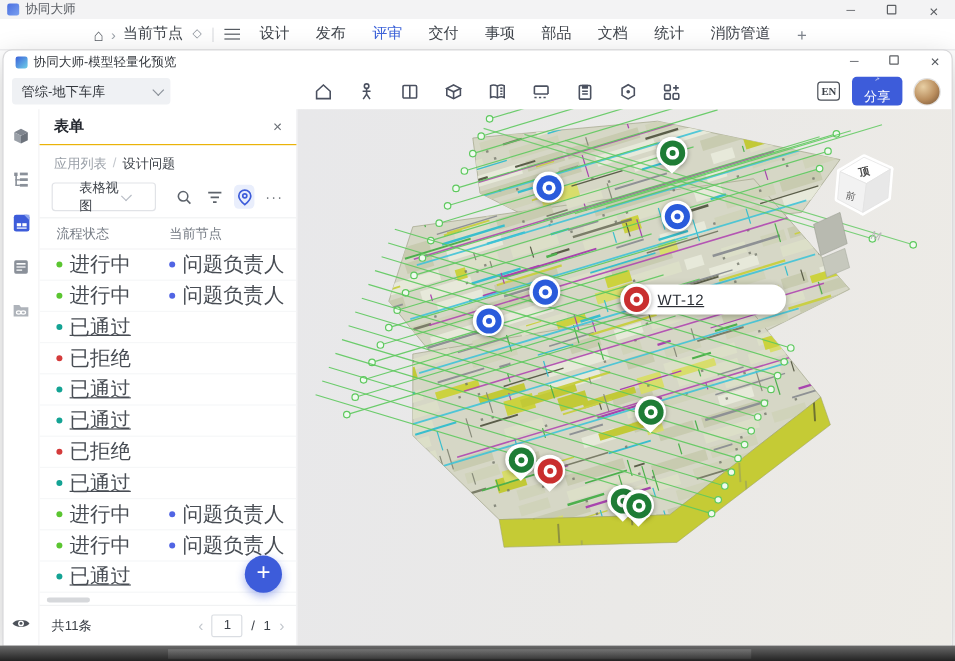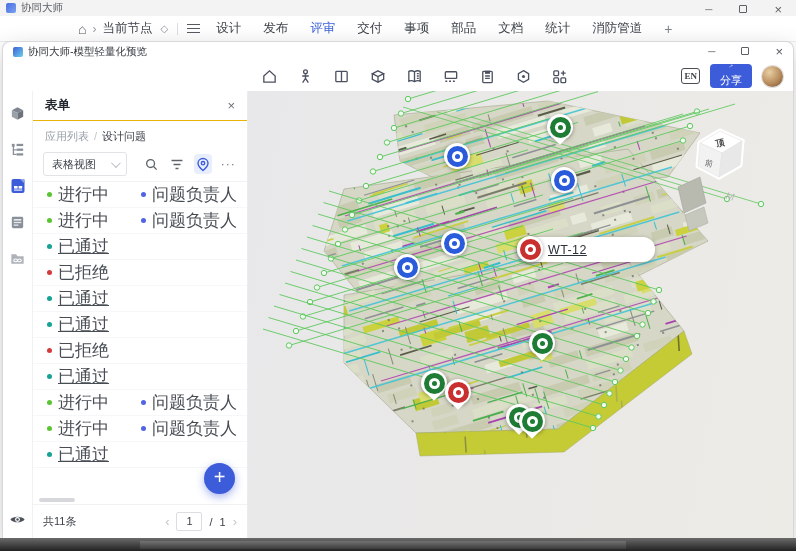--- a/index.html
+++ b/index.html
@@ -55,21 +55,21 @@
   .rail .eye { margin-bottom:10px; }
 
   
   .panel { width:215px; border-right:1px solid #ebecee; display:flex; flex-direction:column; position:relative; background:#fff; }
   .phead { height:30px; display:flex; align-items:center; padding:0 12px; border-bottom:1px solid #eab308; }
   .phead .t { font-size:12.5px; font-weight:bold; color:#23272e; }
   .phead .x { margin-left:auto; font-size:13px; color:#6a6f76; cursor:pointer; }
   .pcrumb { height:26px; display:flex; align-items:center; padding:4px 12px 0; font-size:11px; gap:5px; }
   .pcrumb .a { color:#9aa0a8; } .pcrumb .s { color:#c2c6cc; } .pcrumb .b { color:#3c4148; }
   .pview { height:34px; display:flex; align-items:center; padding:0 10px; gap:8px; }
-  .vselect { width:94px; height:24px; border:1px solid #e1e3e7; border-radius:3px; display:flex; align-items:center; padding:0 8px; font-size:11px; color:#3c4148; }
+  .vselect { width:94px; height:24px; border:1px solid #e1e3e7; border-radius:3px; display:flex; align-items:center; padding:0 22px; font-size:11px; color:#3c4148; }
   .vselect .chev { border-color:#b9bec6; }
   .pview .ico { display:flex; align-items:center; justify-content:center; width:20px; height:20px; }
   .pin-active { background:#e9eefc; border-radius:4px; }
   .more-dots { font-size:12px; color:#6a6f76; letter-spacing:1px; }
 
   .ptable { flex:1; overflow:hidden; position:relative; border-top:1px solid #f1f2f3; }
   .thead { height:26px; display:flex; align-items:center; font-size:11px; color:#757b84; border-bottom:1px solid #f3f4f5; }
   .thead .c1 { width:104px; padding-left:14px; } .thead .c2 { flex:1; padding-left:4px; }
   .trow { height:26px; display:flex; align-items:center; font-size:17px; color:#484d54; border-bottom:1px solid #f6f7f8; }
   .trow .c1 { width:104px; padding-left:14px; display:flex; align-items:center; gap:6px; }
@@ -143,20 +143,24 @@
       <span class="wlogo"></span>
       <span class="wtitle-text">协同大师-模型轻量化预览</span>
       <span class="win-controls">
         <span>─</span>
         <span><span class="ctl-box"></span></span>
         <span style="font-size:13px;">×</span>
       </span>
     </div>
 
     <div class="wtoolbar">
+      <div class="model-select">
+        <span>管综-地下车库</span>
+        <span class="chev"></span>
+      </div>
       <div class="tb-icons">
         <svg width="17" height="17" viewBox="0 0 18 18" fill="none" stroke="#4b5160" stroke-width="1.4">
             <path d="M3 8.5 L9 3 L15 8.5 V15 H3 Z"></path>
           </svg>
         <svg width="17" height="17" viewBox="0 0 18 18" fill="none" stroke="#4b5160" stroke-width="1.4">
             <circle cx="9" cy="4" r="2"></circle>
             <path d="M9 6.5 V11 M9 11 L6 15.5 M9 11 L12 15.5 M5.5 8.5 h7"></path>
           </svg>
         <svg width="17" height="17" viewBox="0 0 18 18" fill="none" stroke="#4b5160" stroke-width="1.4">
             <rect x="3" y="3.5" width="12" height="11" rx="1"></rect>
@@ -277,20 +281,24 @@
           <span class="ico pin-active">
             <svg width="14" height="15" viewBox="0 0 14 15" fill="none" stroke="#3d5cda" stroke-width="1.4">
                 <path d="M7 1.5 C9.8 1.5 12 3.6 12 6.3 C12 9.5 7 13.5 7 13.5 C7 13.5 2 9.5 2 6.3 C2 3.6 4.2 1.5 7 1.5 Z"></path>
                 <circle cx="7" cy="6.2" r="1.7"></circle>
               </svg>
           </span>
           <span class="ico more-dots">···</span>
         </div>
 
         <div class="ptable">
+          <div class="thead">
+            <span class="c1">流程状态</span>
+            <span class="c2">当前节点</span>
+          </div>
           <div>
               <div class="trow">
                 <span class="c1">
                   <span class="sdot" style="background: rgb(91, 197, 49);"></span>
                   <span>进行中</span>
                 </span>
                 <span class="c2">
                   <span class="sdot" style="background: rgb(81, 101, 228);"></span>
                   <span>问题负责人</span>
                 </span>

